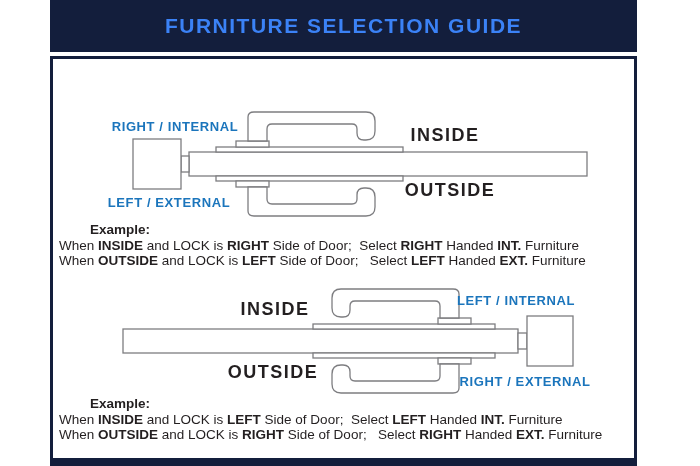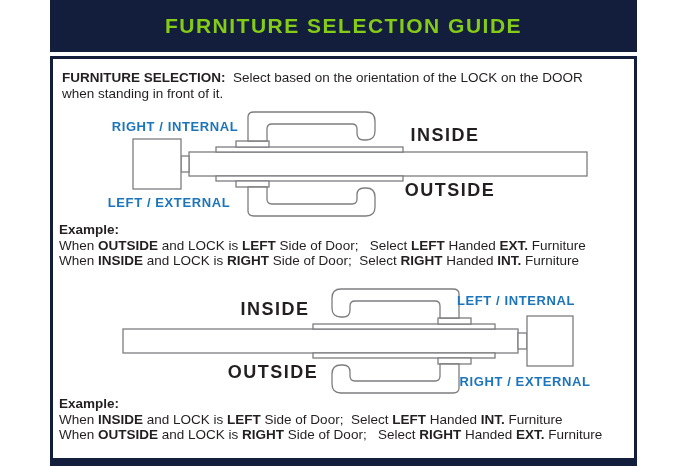--- a/index.html
+++ b/index.html
@@ -5,32 +5,32 @@
   :root{
     --navy:#131e3c; --blue:#1b75bc; --ink:#231f20; --line:#7d7d80;
   }
   *{margin:0;padding:0;box-sizing:border-box;}
   html,body{width:700px;height:466px;background:#fff;overflow:hidden;
     font-family:"Liberation Sans",sans-serif;color:var(--ink);}
   .stage{position:relative;width:700px;height:466px;background:#fff;}
 
   .guide-header{position:absolute;left:50px;top:0;width:587px;height:52px;
     background:var(--navy);display:flex;align-items:center;justify-content:center;}
-  .guide-title{color:#84cc16;font-size:21px;font-weight:bold;letter-spacing:1.5px;}
+  .guide-title{color:#3b82f6;font-size:21px;font-weight:bold;letter-spacing:1.5px;}
 
   .content-box{position:absolute;left:50px;top:56px;width:587px;height:410px;
     background:#fff;border:3px solid var(--navy);border-bottom-width:8px;}
 
   .intro{position:absolute;left:9px;top:11px;width:572px;
     font-size:13.5px;line-height:16px;}
   .rich{white-space:pre-wrap;}
   .rich .b{font-weight:bold;}
 
   .example{position:absolute;left:6px;width:578px;font-size:13.5px;line-height:15.5px;}
-  .example .ex-head{font-weight:bold;}
+  .example .ex-head{font-weight:bold;margin-left:31px;}
   .example-1{top:163px;}
   .example-2{top:337px;}
 
   .diagram{position:absolute;left:-3px;width:587px;height:110px;}
   .diagram-1{top:49px;}
   .diagram-2{top:226px;}
 
   .ln{fill:#ffffff;stroke:var(--line);stroke-width:1.3;}
   .svg-blue{fill:var(--blue);font-weight:bold;font-size:13px;letter-spacing:0.6px;
     font-family:"Liberation Sans",sans-serif;}
@@ -42,24 +42,20 @@
 <body>
 
 <div class="stage">
 
   <div class="guide-header">
     <span class="guide-title">FURNITURE SELECTION GUIDE</span>
   </div>
 
   <div class="content-box">
 
-    <div class="intro">
-      <div class="rich"><span class="b">FURNITURE SELECTION:</span><span>  Select based on the orientation of the LOCK on the DOOR</span></div>
-      <div>when standing in front of it.</div>
-    </div>
 
     <svg class="diagram diagram-1" viewBox="0 0 587 110">
 
       <rect class="ln" x="139" y="44" width="398" height="24"></rect>
 
       <rect class="ln" x="166" y="39" width="187" height="5"></rect>
       <rect class="ln" x="166" y="68" width="187" height="5"></rect>
 
       <rect class="ln" x="131" y="48" width="8" height="16"></rect>
       <rect class="ln" x="83" y="31" width="48" height="50"></rect>
@@ -73,22 +69,22 @@
            L314,80 Q307,80 307,87 L307,91 Q307,96 302,96 L222,96 Q217,96 217,91 L217,79 Z"></path>
 
       <text class="svg-blue mid" x="125" y="23">RIGHT / INTERNAL</text>
       <text class="svg-blue mid" x="119" y="99">LEFT / EXTERNAL</text>
       <text class="svg-black mid" x="395" y="33">INSIDE</text>
       <text class="svg-black mid" x="400" y="88">OUTSIDE</text>
     </svg>
 
     <div class="example example-1">
       <div class="ex-head">Example:</div>
+      <div class="rich"><span>When </span><span class="b">INSIDE</span><span> and LOCK is </span><span class="b">RIGHT</span><span> Side of Door;  Select </span><span class="b">RIGHT</span><span> Handed </span><span class="b">INT.</span><span> Furniture</span></div>
       <div class="rich"><span>When </span><span class="b">OUTSIDE</span><span> and LOCK is </span><span class="b">LEFT</span><span> Side of Door;   Select </span><span class="b">LEFT</span><span> Handed </span><span class="b">EXT.</span><span> Furniture</span></div>
-      <div class="rich"><span>When </span><span class="b">INSIDE</span><span> and LOCK is </span><span class="b">RIGHT</span><span> Side of Door;  Select </span><span class="b">RIGHT</span><span> Handed </span><span class="b">INT.</span><span> Furniture</span></div>
     </div>
 
     <svg class="diagram diagram-2" viewBox="0 0 587 110">
 
       <rect class="ln" x="73" y="44" width="395" height="24"></rect>
 
       <rect class="ln" x="263" y="39" width="182" height="5"></rect>
       <rect class="ln" x="263" y="68" width="182" height="5"></rect>
 
       <rect class="ln" x="468" y="48" width="9" height="16"></rect>

